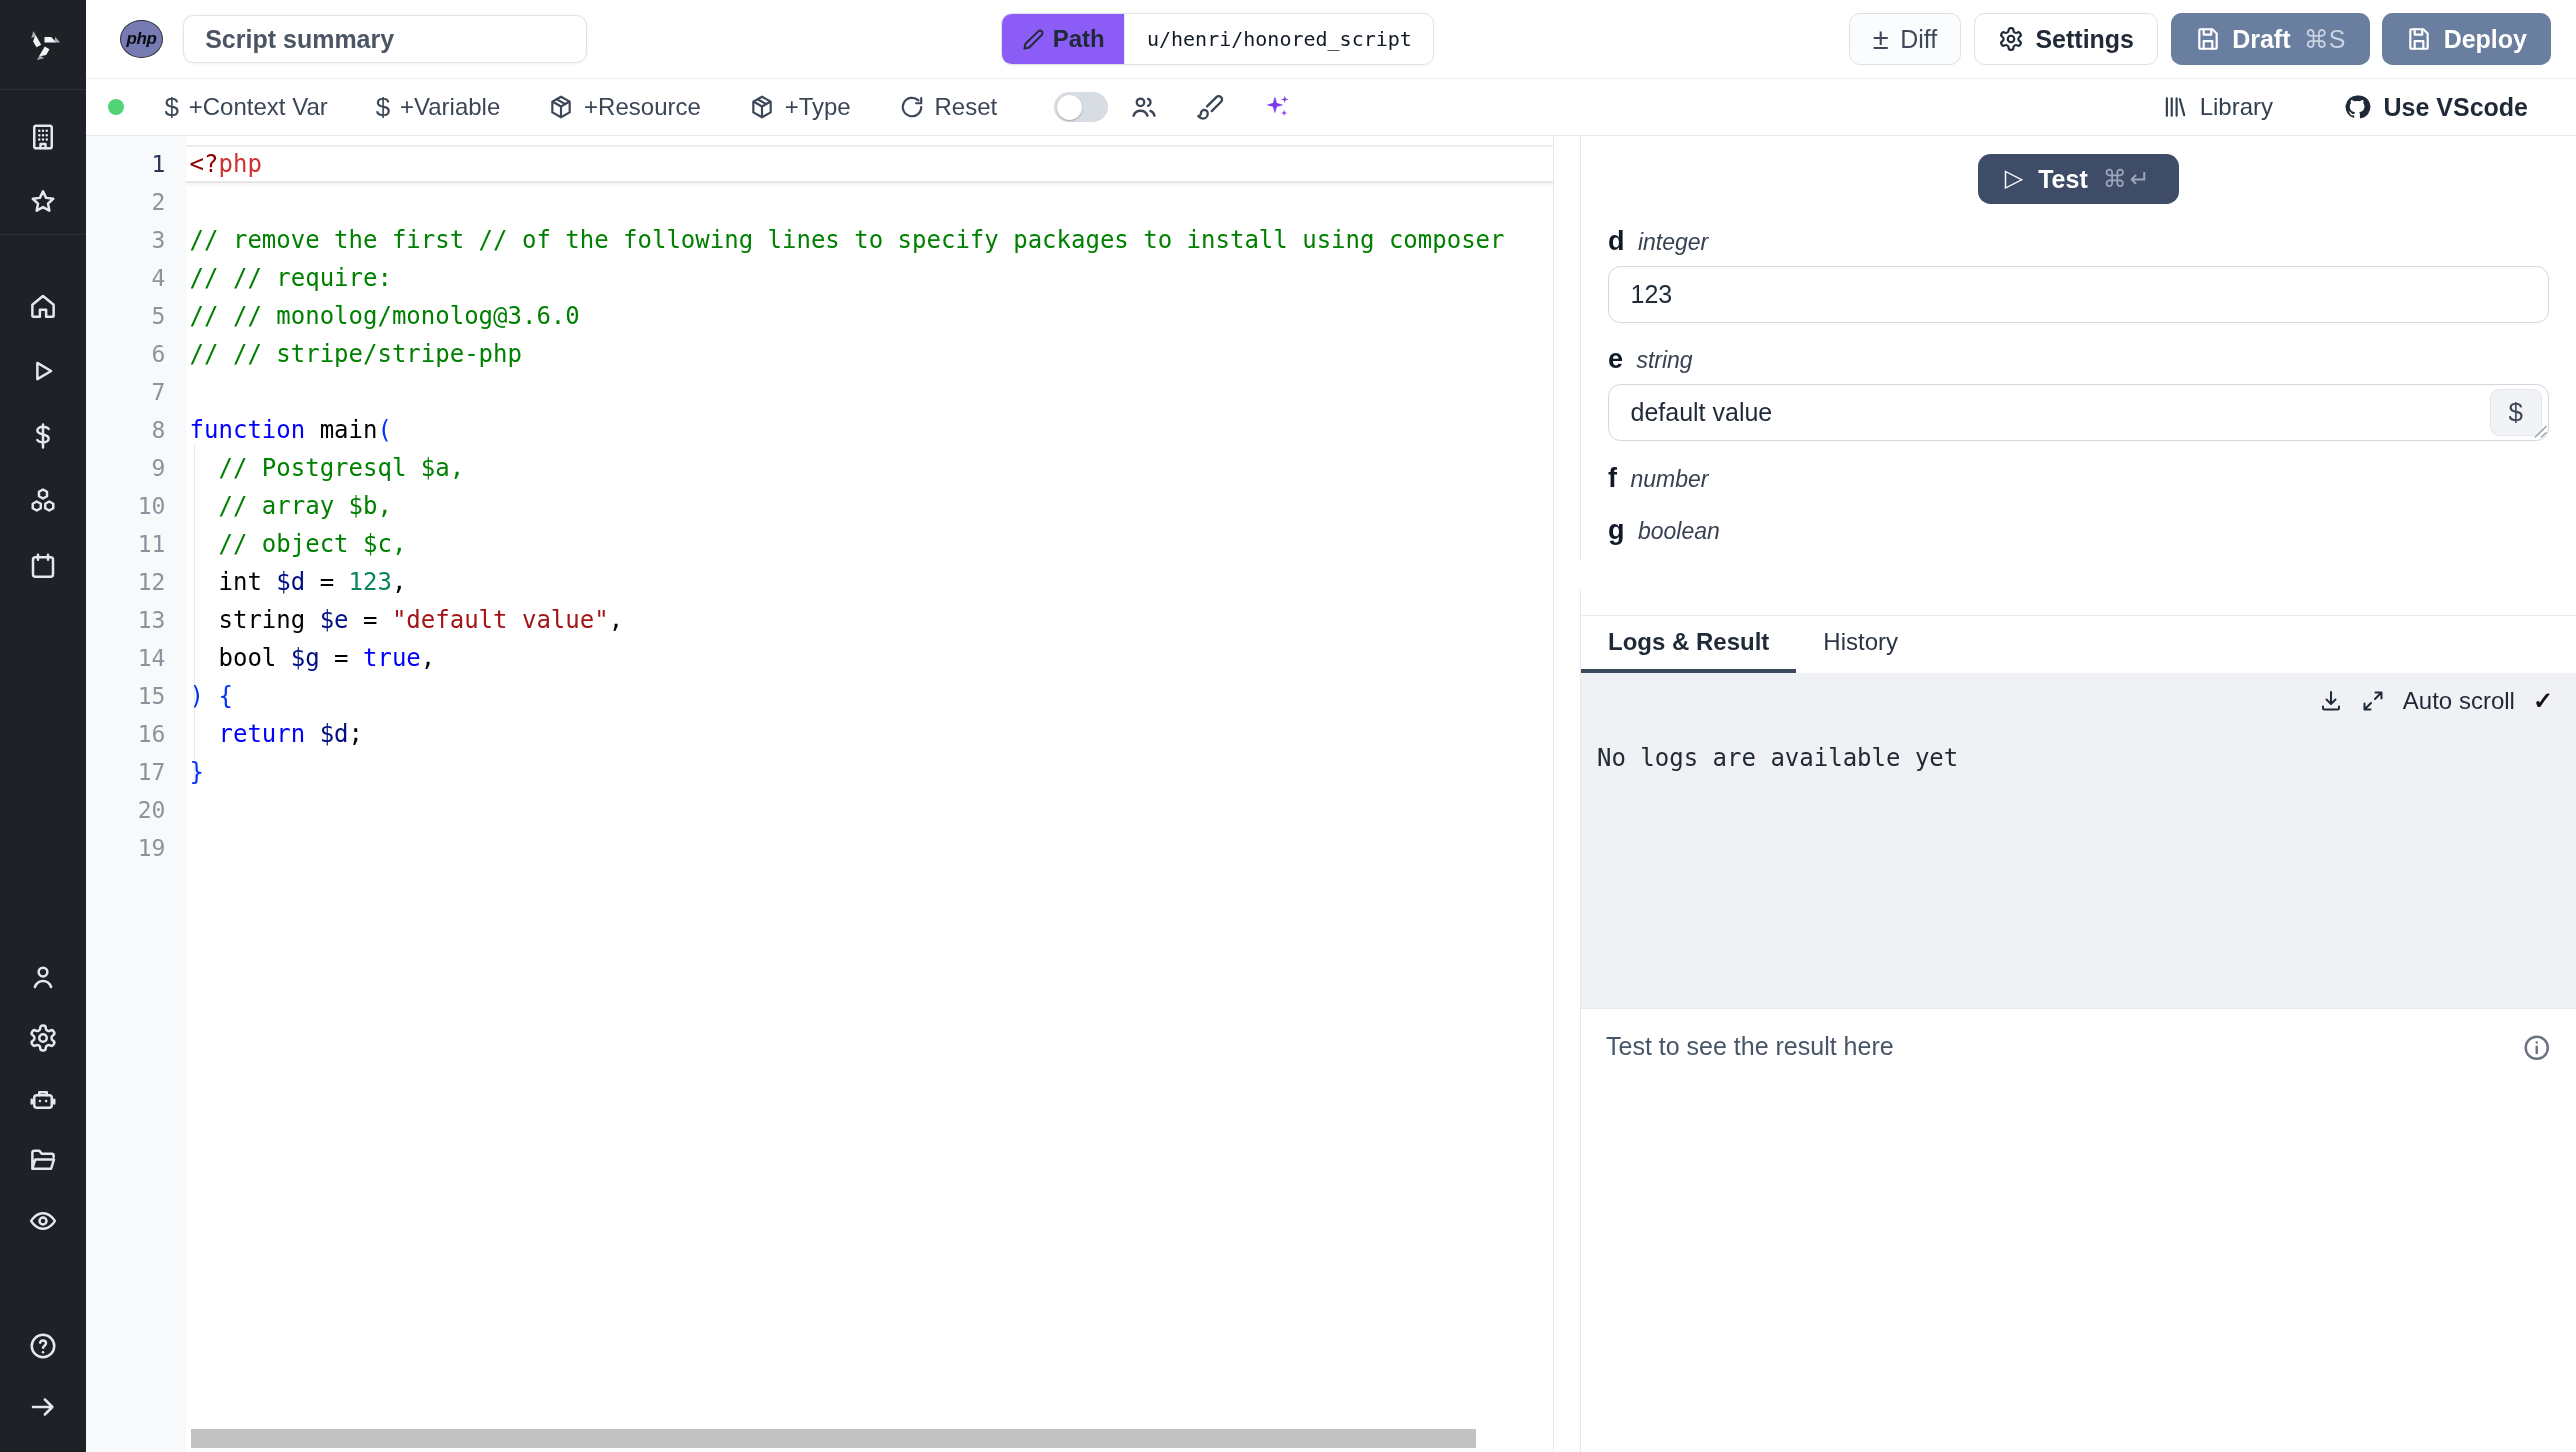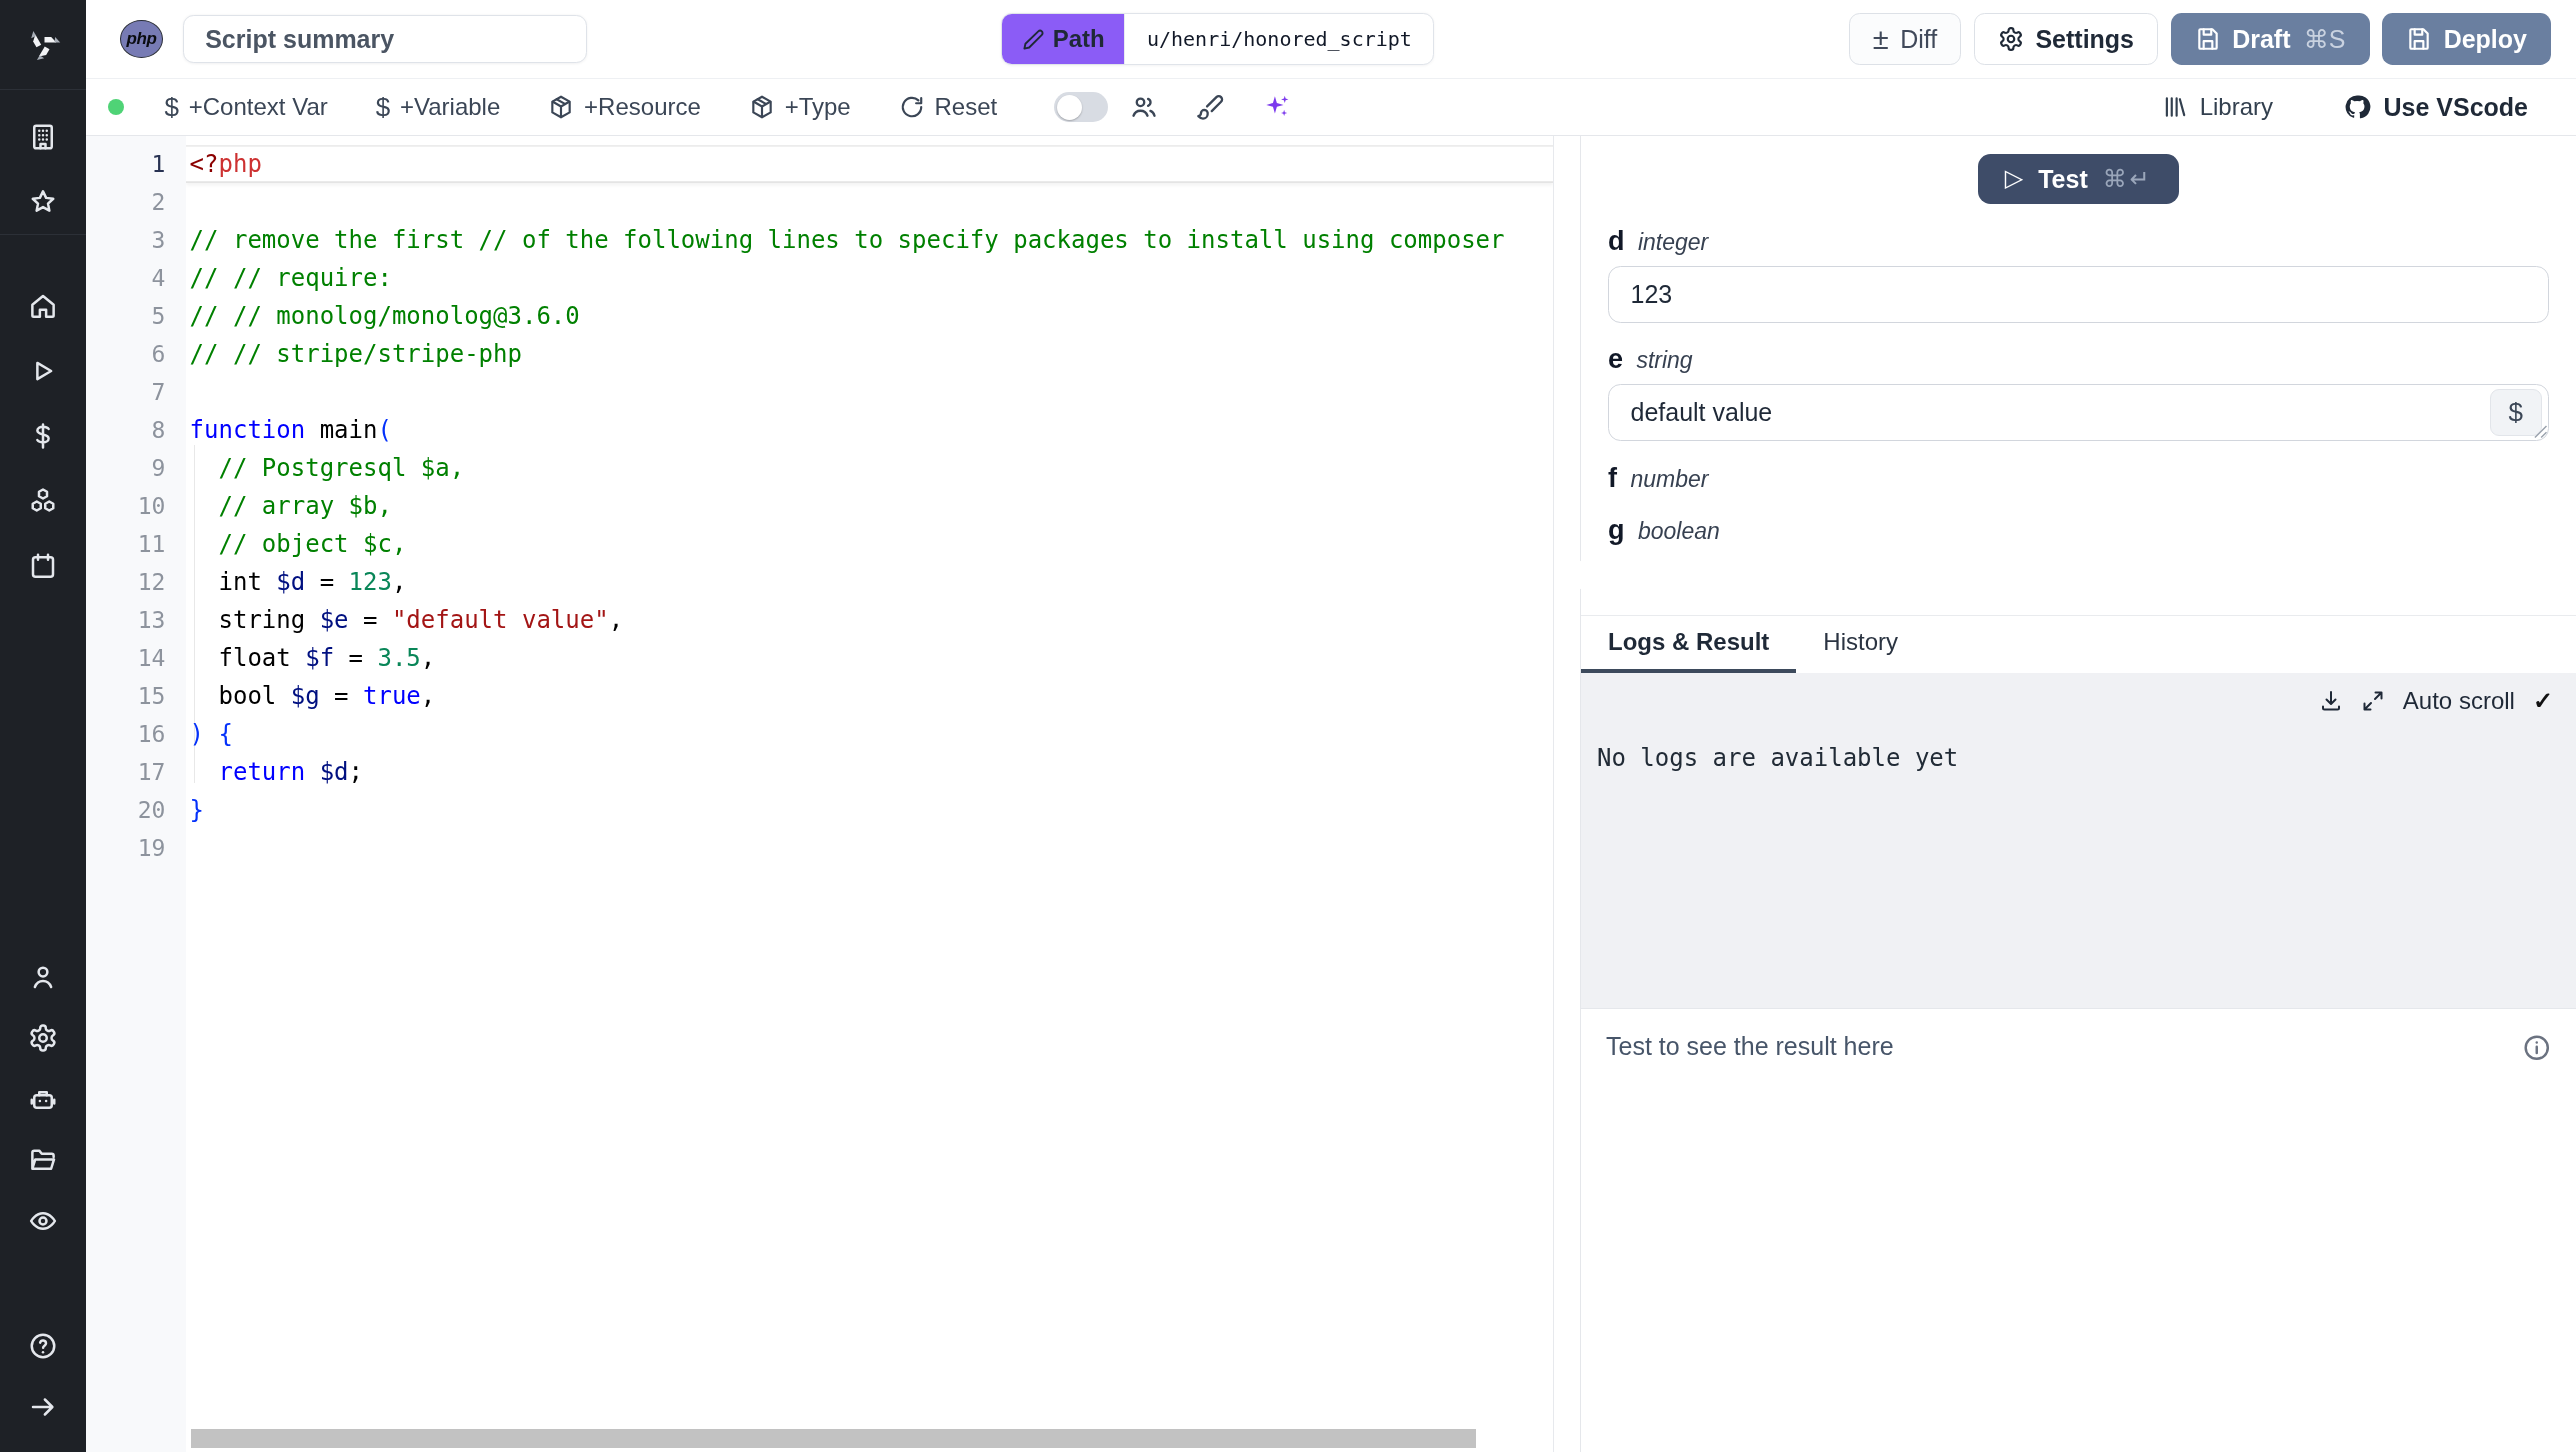--- a/index.html
+++ b/index.html
@@ -403,21 +403,20 @@
               <div class="code-line"><span class="tk-comment">// // require:</span></div>
               <div class="code-line"><span class="tk-comment">// // monolog/monolog@3.6.0</span></div>
               <div class="code-line"><span class="tk-comment">// // stripe/stripe-php</span></div>
               <div class="code-line"></div>
               <div class="code-line"><span class="tk-kw">function</span><span class="tk-plain"> main</span><span class="tk-bracket">(</span></div>
               <div class="code-line"><span class="tk-plain">  </span><span class="tk-comment">// Postgresql $a,</span></div>
               <div class="code-line"><span class="tk-plain">  </span><span class="tk-comment">// array $b,</span></div>
               <div class="code-line"><span class="tk-plain">  </span><span class="tk-comment">// object $c,</span></div>
               <div class="code-line"><span class="tk-plain">  int </span><span class="tk-var">$d</span><span class="tk-plain"> = </span><span class="tk-num">123</span><span class="tk-plain">,</span></div>
               <div class="code-line"><span class="tk-plain">  string </span><span class="tk-var">$e</span><span class="tk-plain"> = </span><span class="tk-str">"default value"</span><span class="tk-plain">,</span></div>
-              <div class="code-line"><span class="tk-plain">  float </span><span class="tk-var">$f</span><span class="tk-plain"> = </span><span class="tk-num">3.5</span><span class="tk-plain">,</span></div>
               <div class="code-line"><span class="tk-plain">  bool </span><span class="tk-var">$g</span><span class="tk-plain"> = </span><span class="tk-kw">true</span><span class="tk-plain">,</span></div>
               <div class="code-line"><span class="tk-bracket">) {</span></div>
               <div class="code-line"><span class="tk-plain">  </span><span class="tk-kw">return</span><span class="tk-plain"> </span><span class="tk-var">$d</span><span class="tk-plain">;</span></div>
               <div class="code-line"><span class="tk-bracket">}</span></div>
               <div class="code-line"></div>
             </div>
           <div class="hscroll"></div>
         </div>
         <div class="scrollgutter"></div>
       </div>

